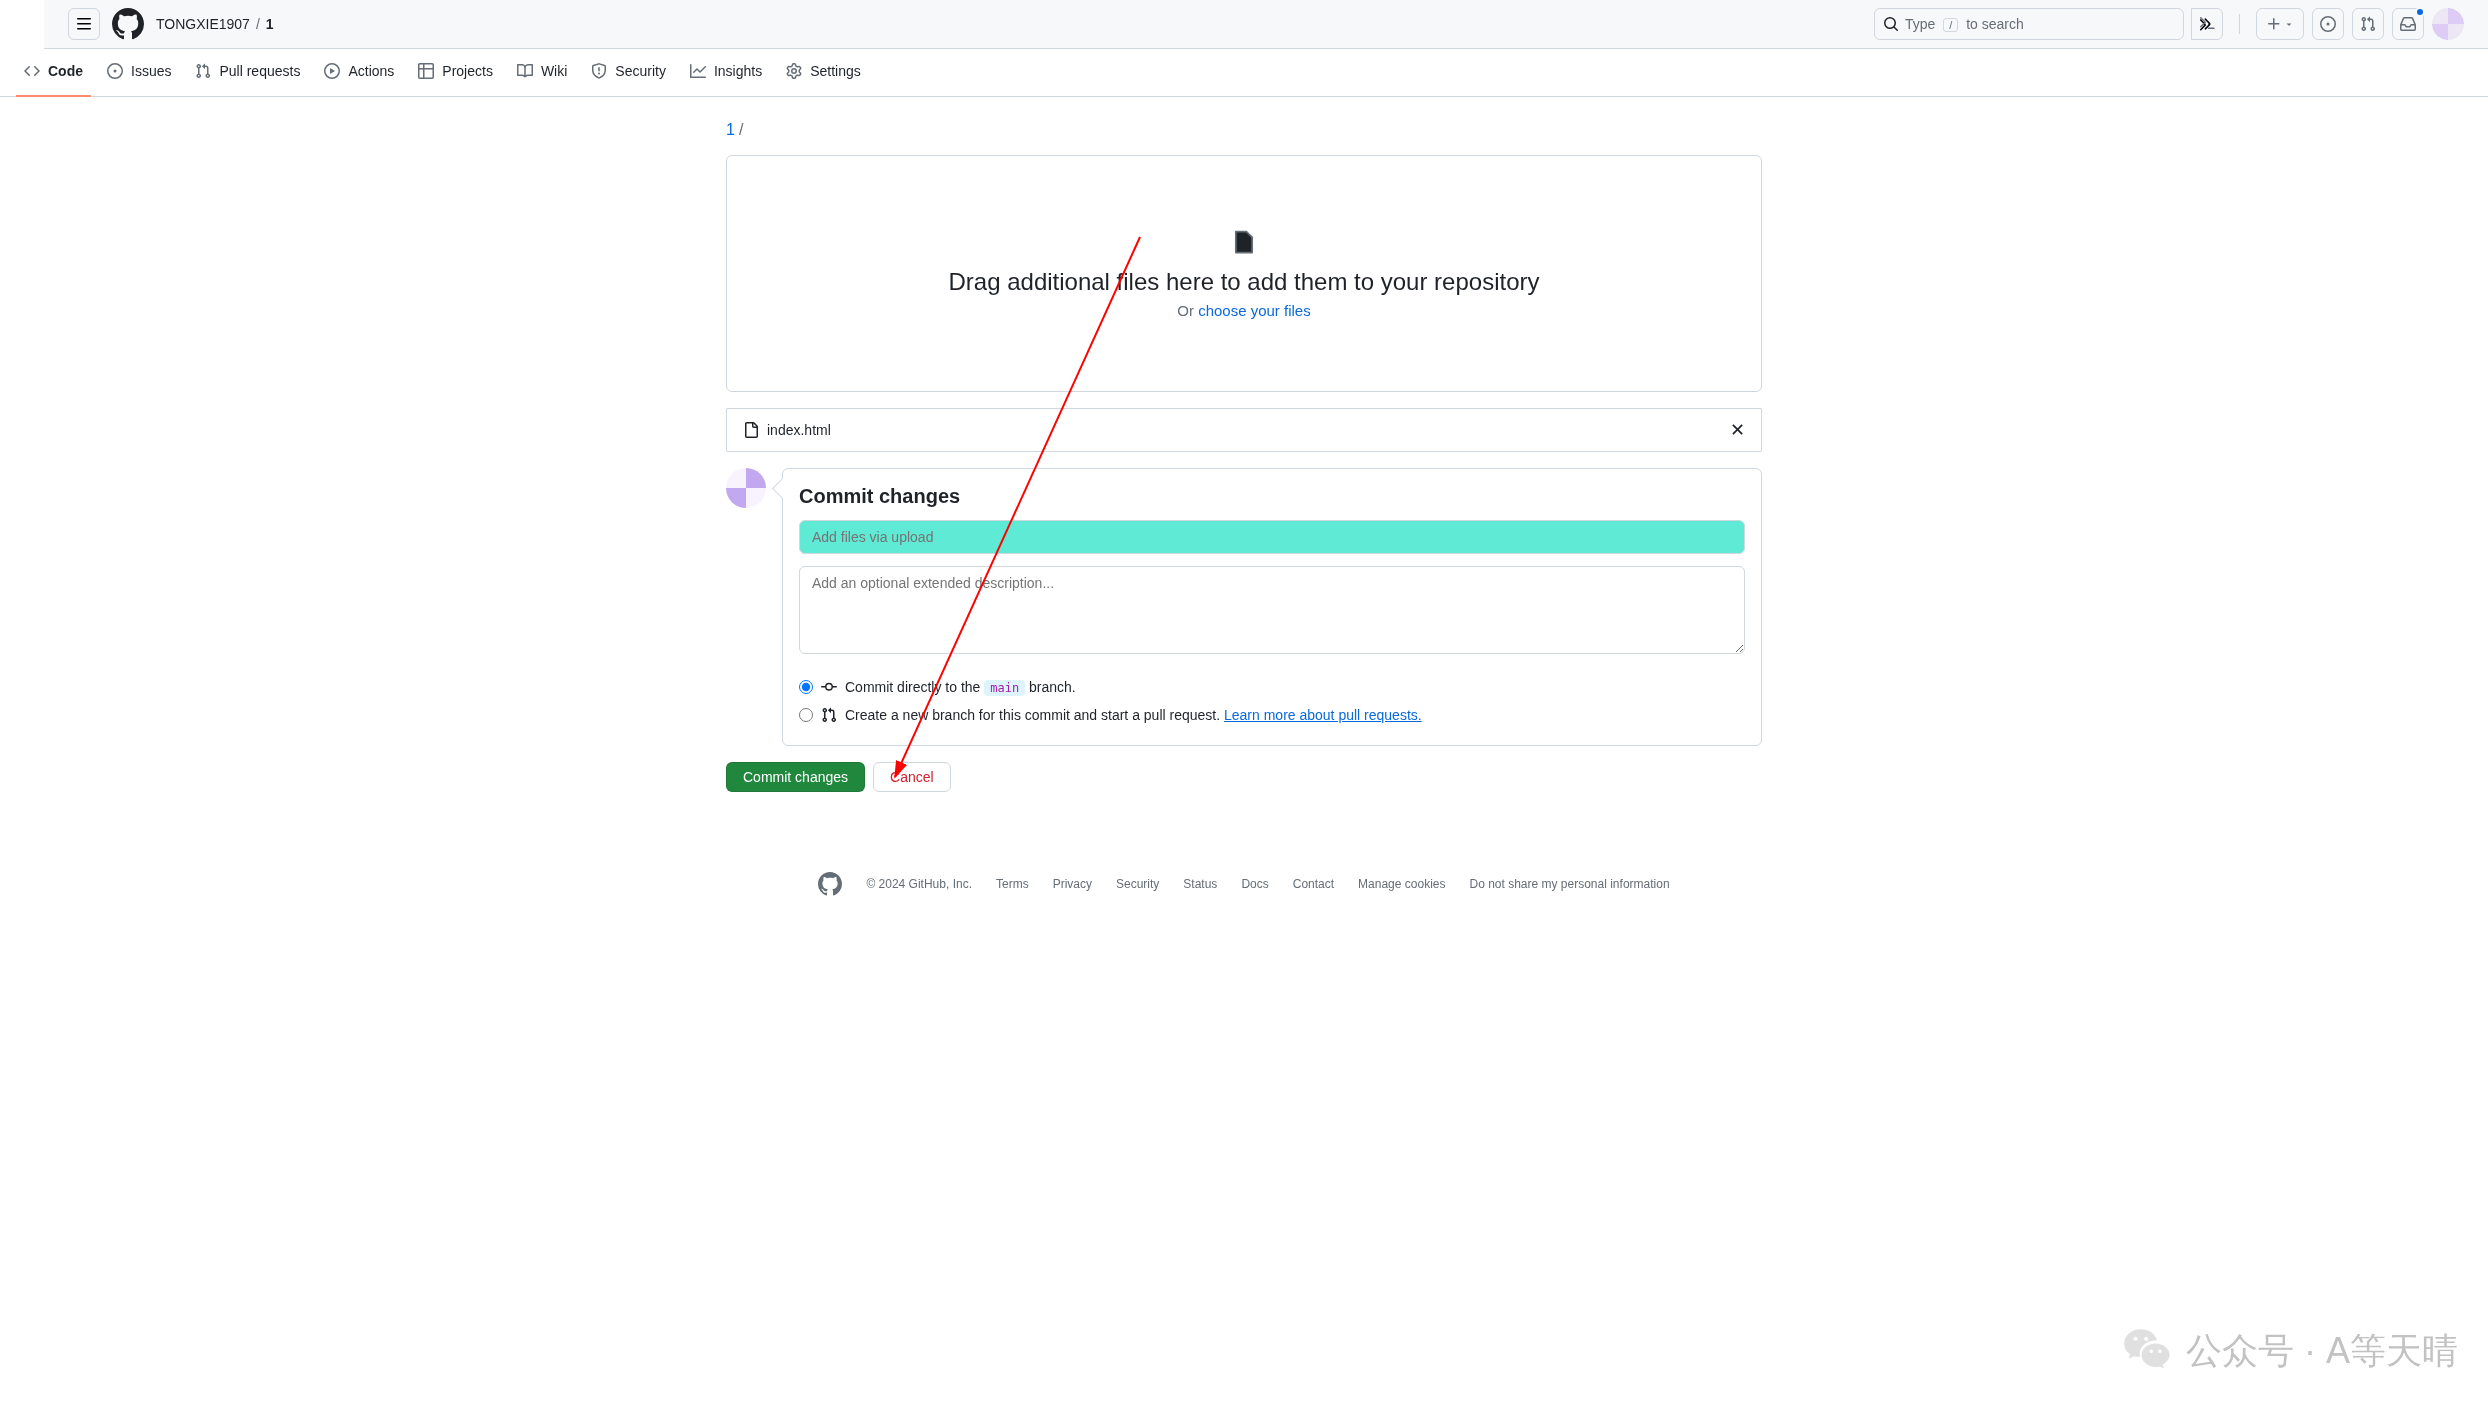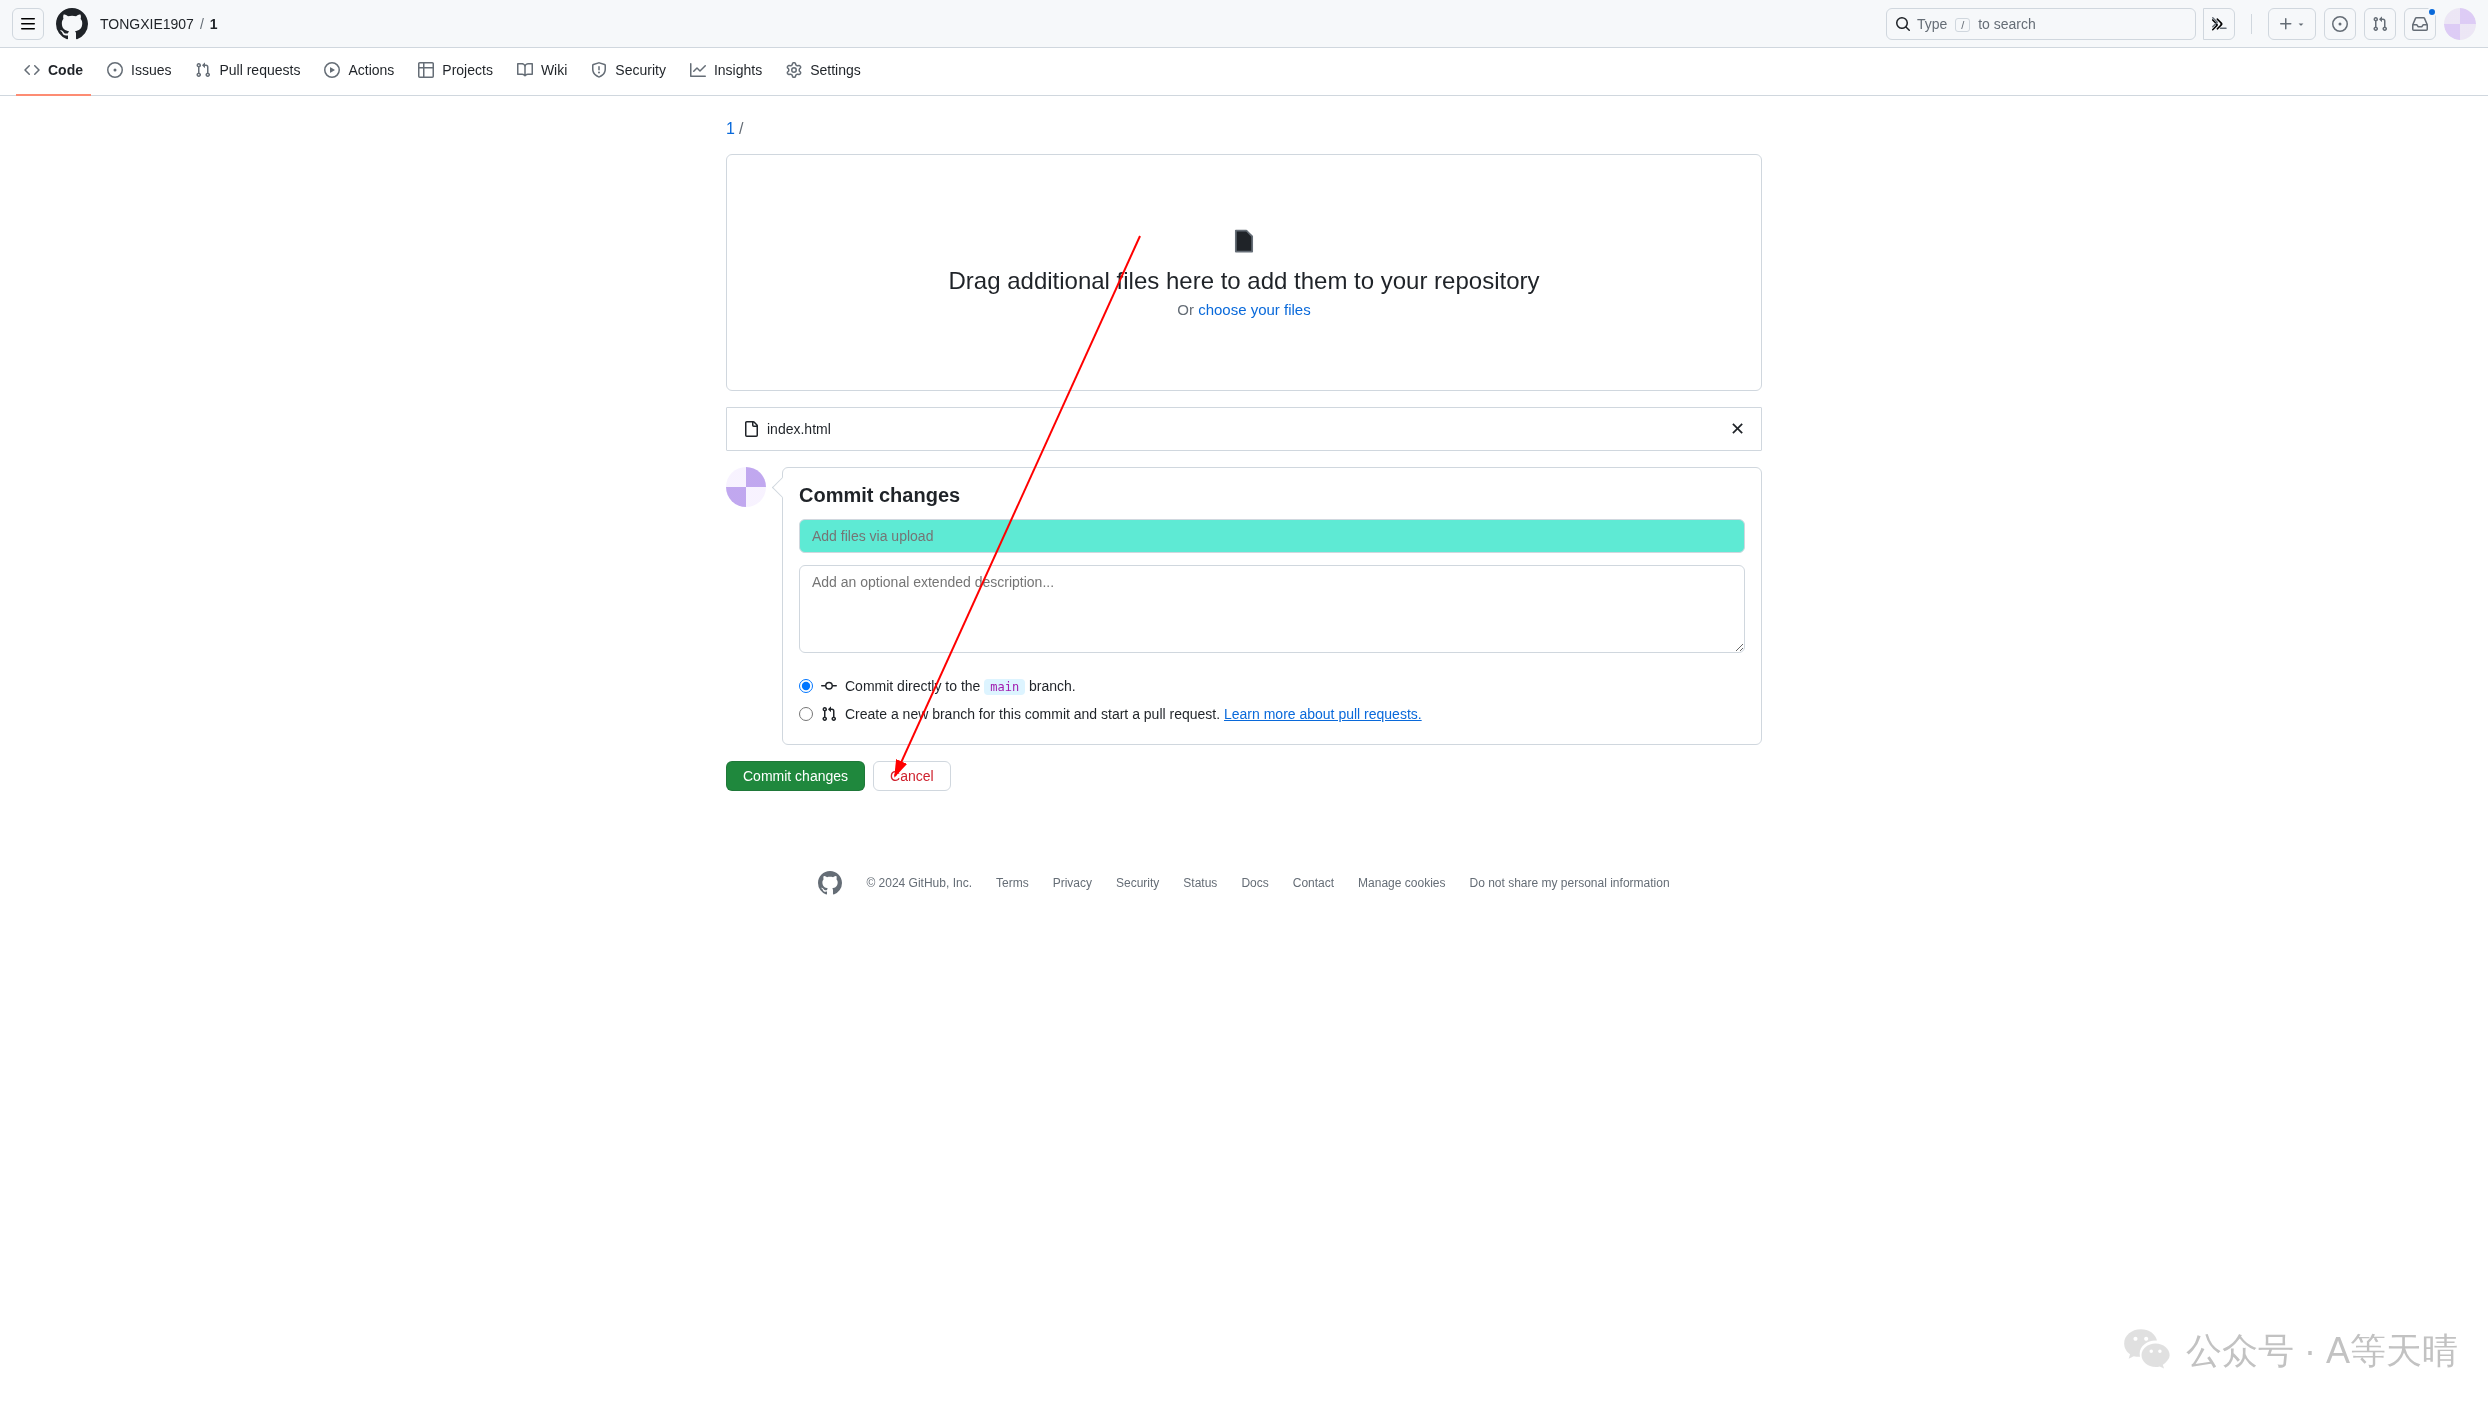--- a/index.html
+++ b/index.html
@@ -1,19 +1,19 @@
 <!DOCTYPE html>
 <html><head>
   <meta charset="utf-8">
   <style>
     * { margin: 0; padding: 0; box-sizing: border-box; }
     body { font-family: -apple-system, BlinkMacSystemFont, "Segoe UI", Helvetica, Arial, sans-serif; color: #1f2328; background: #ffffff; font-size: 14px; }
     
     
-    .top-header { display: flex; align-items: center; padding: 12px; background: #f6f8fa; border-bottom: 1px solid #d0d7de; height: 48px; }
+    .top-header { display: flex; align-items: center; padding: 24px; background: #f6f8fa; border-bottom: 1px solid #d0d7de; height: 48px; margin-left: 44px; }
     .hamburger-btn { width: 32px; height: 32px; border: 1px solid #d0d7de; border-radius: 6px; background: transparent; display: flex; align-items: center; justify-content: center; cursor: pointer; margin-right: 12px; }
     .gh-logo { width: 32px; height: 32px; margin-right: 12px; }
     .breadcrumb-path { display: flex; align-items: center; gap: 6px; font-size: 14px; }
     .breadcrumb-path a { color: #1f2328; text-decoration: none; }
     .breadcrumb-path .sep { color: #656d76; }
     .top-right { margin-left: auto; display: flex; align-items: center; gap: 8px; }
     .search-box { display: flex; align-items: center; border: 1px solid #d0d7de; border-radius: 6px; background: #f6f8fa; height: 32px; width: 310px; padding: 0 8px; }
     .search-box .search-text { color: #656d76; margin-left: 6px; flex: 1; font-size: 14px; }
     .search-box .slash-key { border: 1px solid #d0d7de; border-radius: 3px; padding: 0 5px; font-size: 11px; color: #656d76; margin-right: 4px; margin-left: 4px; }
     .cmd-btn { width: 32px; height: 32px; border: 1px solid #d0d7de; border-radius: 6px; background: transparent; cursor: pointer; display: flex; align-items: center; justify-content: center; margin-left: -1px; border-top-left-radius: 0; border-bottom-left-radius: 0; }

